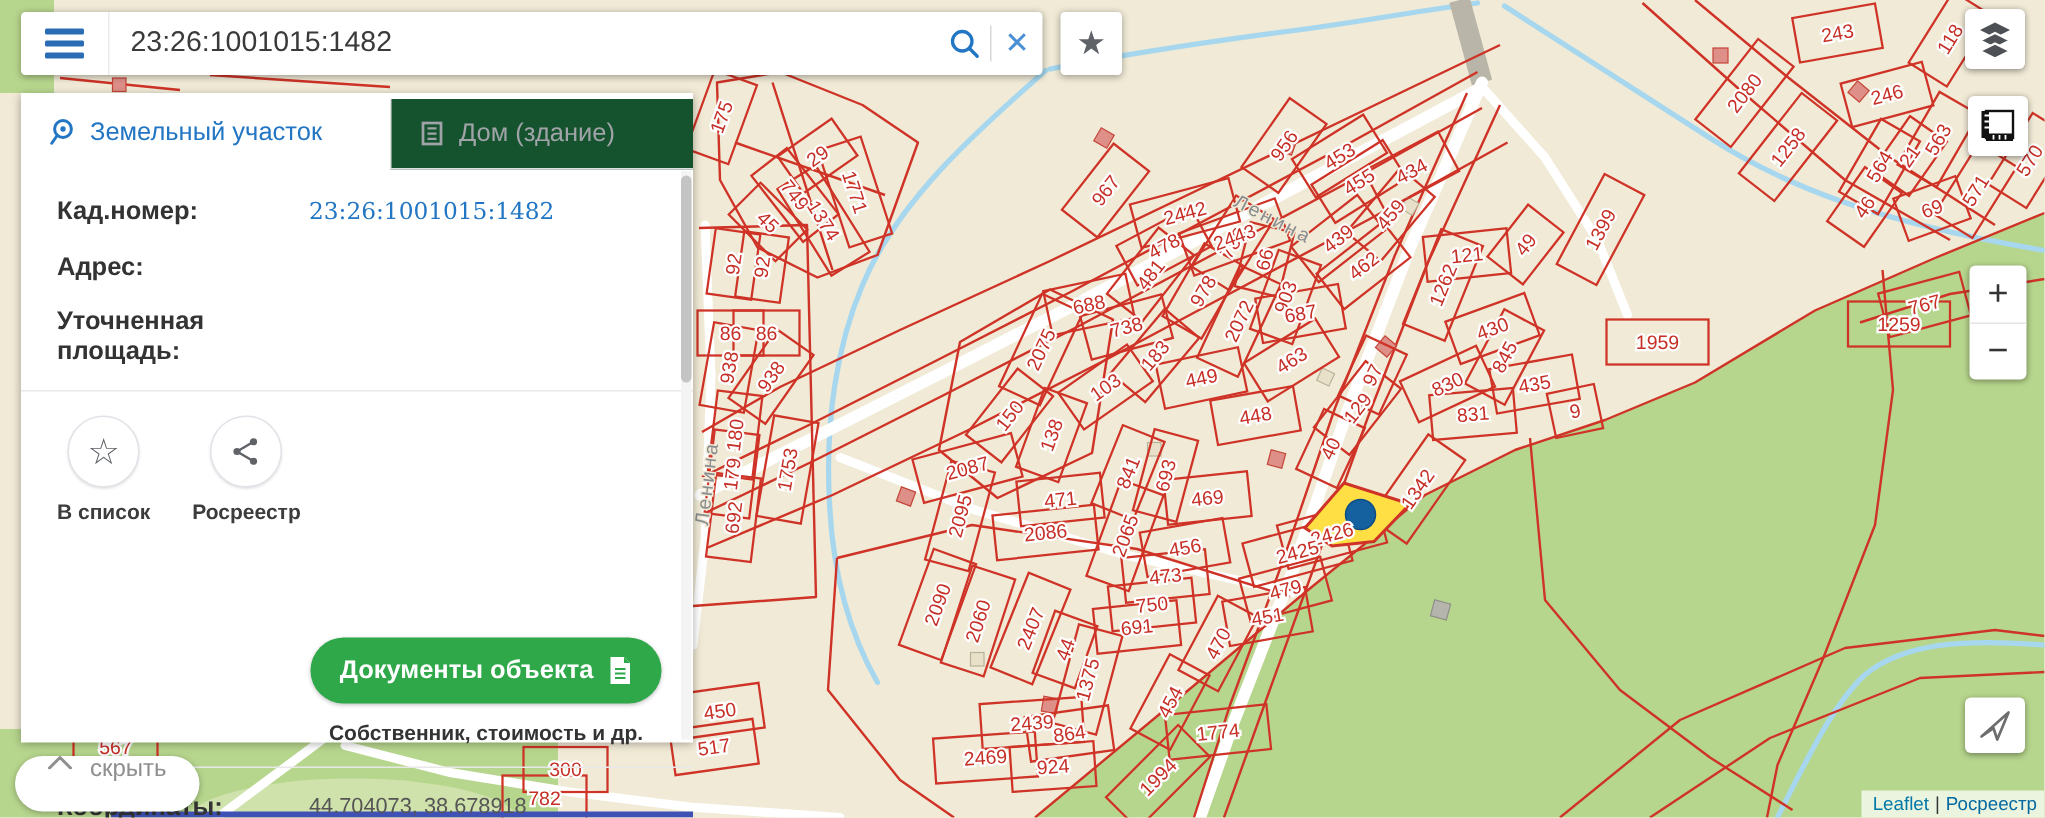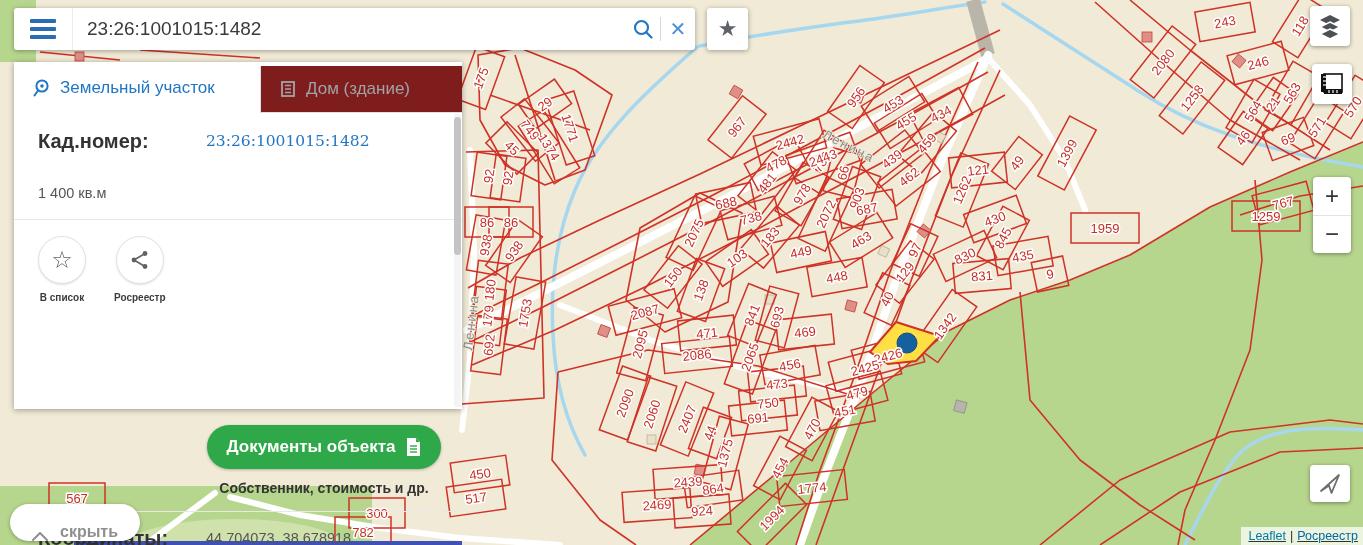--- a/index.html
+++ b/index.html
@@ -25,64 +25,64 @@
   .burger i{display:block;width:26px;height:4px;background:#2a6db4;border-radius:1px;}
   .searchbar input{flex:1;border:0;outline:0;font:19px "Liberation Sans",sans-serif;color:#3a3a3a;
      padding:0 8px 0 14px;background:transparent;}
   .sb-icon{width:34px;height:34px;display:flex;align-items:center;justify-content:center;cursor:pointer;}
   .sb-div{width:1px;height:24px;background:#d8d8d8;}
   .clear-x{font-size:20px;color:#4b8fd4;line-height:1;}
   .star-btn{position:absolute;left:707px;top:8px;width:41px;height:42px;background:#fff;border-radius:3px;
      box-shadow:0 1px 5px rgba(0,0,0,.35);display:flex;align-items:center;justify-content:center;
      font-size:22px;color:#5f6368;cursor:pointer;z-index:20;}
   
-  .panel{position:absolute;left:14px;top:62px;width:448px;height:347px;background:#fff;
+  .panel{position:absolute;left:14px;top:62px;width:448px;height:433px;background:#fff;
      box-shadow:0 1px 6px rgba(0,0,0,.35);z-index:15;}
   .tabs{display:flex;height:51px;}
   .tab{display:flex;align-items:center;gap:9px;font-size:17px;padding:0 18px;cursor:pointer;}
   .tab-active{color:#2276c3;background:#fff;flex:0 0 210px;}
-  .tab-inactive{color:#a0a3a8;background:#7f1d1d;flex:1;margin-top:4px;border-bottom:1px solid #e0e0e0;
+  .tab-inactive{color:#a0a3a8;background:#14532d;flex:1;margin-top:4px;border-bottom:1px solid #e0e0e0;
      border-left:1px solid #e0e0e0;text-align:right;}
   .pcontent{padding:10px 0 0 0;position:relative;}
   .prow{display:flex;padding:8px 24px;}
-  .plabel{width:168px;font-weight:bold;color:#333;font-size:20px;line-height:20px;flex:none;}
+  .plabel{width:168px;font-weight:bold;color:#333;font-size:17px;line-height:20px;flex:none;}
   .pval{flex:1;color:#555;font-size:14.5px;line-height:20px;}
   .kadlink{color:#2276c3;font-family:"DejaVu Serif","Liberation Serif",serif;font-size:15.5px;
      text-decoration:none;cursor:pointer;}
   .pdivider{height:1px;background:#e8e8e8;margin:8px 0;}
   .actions{display:flex;gap:28px;padding:8px 24px 0 24px;}
   .action{display:flex;flex-direction:column;align-items:center;cursor:pointer;}
   .circle-btn{width:46px;height:46px;border-radius:50%;border:1px solid #e2e2e8;background:#fff;
      box-shadow:0 1px 2px rgba(0,0,0,.12);display:flex;align-items:center;justify-content:center;}
-  .action-label{margin-top:8px;font-size:10px;font-weight:bold;color:#3c3c3c;}
+  .action-label{margin-top:8px;font-size:14px;font-weight:bold;color:#3c3c3c;}
   .docs-col{position:absolute;right:18px;top:312px;width:240px;display:flex;flex-direction:column;align-items:center;}
   .docs-btn{width:234px;height:44px;border:0;border-radius:22px;background:#2fa84a;color:#fff;
      font:bold 17px "Liberation Sans",sans-serif;display:flex;align-items:center;justify-content:center;
      gap:9px;cursor:pointer;box-shadow:0 1px 3px rgba(0,0,0,.25);}
   .docs-sub{margin-top:11px;font-size:14px;font-weight:bold;color:#333;white-space:nowrap;text-align:center;}
   .coords-row{position:absolute;left:0;right:0;top:390px;}
   .scrolltrack{position:absolute;right:1px;top:52px;width:7px;bottom:2px;background:#f4f4f4;}
   .scrollthumb{position:absolute;right:1px;top:55px;width:7px;height:138px;background:#c4c4c4;border-radius:4px;cursor:pointer;}
   
   .hide-btn{position:absolute;left:10px;top:504px;height:37px;padding:0 22px;background:#fff;border-radius:19px;
-     box-shadow:0 1px 4px rgba(0,0,0,.3);display:flex;align-items:flex-end;gap:12px;color:#8f8f8f;
-     font-size:16px;cursor:pointer;z-index:16;font-weight:bold;}
+     box-shadow:0 1px 4px rgba(0,0,0,.3);display:flex;align-items:flex-start;gap:12px;color:#8f8f8f;
+     font-size:16px;cursor:pointer;z-index:16;}
   
   .ctl{position:absolute;background:#fff;border-radius:4px;box-shadow:0 1px 4px rgba(0,0,0,.4);
      display:flex;align-items:center;justify-content:center;cursor:pointer;z-index:10;}
   .layers-btn{left:1310px;top:6px;width:40px;height:40px;}
   .frame-btn{left:1312px;top:64px;width:40px;height:40px;}
   .zoomctl{position:absolute;left:1313px;top:177px;width:38px;height:76px;background:#fff;border-radius:4px;
      box-shadow:0 1px 4px rgba(0,0,0,.4);display:flex;flex-direction:column;z-index:10;overflow:hidden;}
   .zbtn{flex:1;display:flex;align-items:center;justify-content:center;font-size:24px;color:#333;cursor:pointer;}
   .zbtn:first-child{border-bottom:1px solid #e4e4e4;}
   .locate-btn{left:1310px;top:465px;width:40px;height:37px;}
   
   .attribution{position:absolute;right:0;bottom:0;height:16px;padding:1px 5px 1px 7px;
-     background:rgba(255,255,255,.72);font-size:12.5px;color:#333;z-index:10;display:flex;gap:4px;align-items:center;text-decoration:underline;}
+     background:rgba(255,255,255,.72);font-size:12.5px;color:#333;z-index:10;display:flex;gap:4px;align-items:center;}
   .attribution a{text-decoration:none;cursor:pointer;}
   .leaflet-link{color:#0078A8;}
   .provider-link{color:#0369a1;}
 </style>
 </head>
 <body>
 
 <div id="map-wrap">
 <svg id="pmap" width="1363" height="545" viewBox="0 0 1363 545">
   <rect x="0" y="0" width="1363" height="545" fill="#f0ead6"></rect>
@@ -419,23 +419,24 @@
       </svg>
       <span>Дом (здание)</span>
     </div>
   </div>
   <div class="pcontent">
     <div class="prow">
       <div class="plabel">Кад.номер:</div>
       <div class="pval"><a class="kadlink">23:26:1001015:1482</a></div>
     </div>
     <div class="prow">
+      <div class="plabel">Адрес:</div>
     </div>
     <div class="prow">
-      <div class="pval">1 400 кв.м</div>
+      <div class="plabel">Уточненная площадь:</div>
     </div>
     <div class="pdivider"></div>
     <div class="actions">
       <div class="action">
         <div class="circle-btn">
             <span style="font-size:24px;color:#5f6368;">☆</span>
           </div>
         <div class="action-label">В список</div>
       </div>
       <div class="action">

